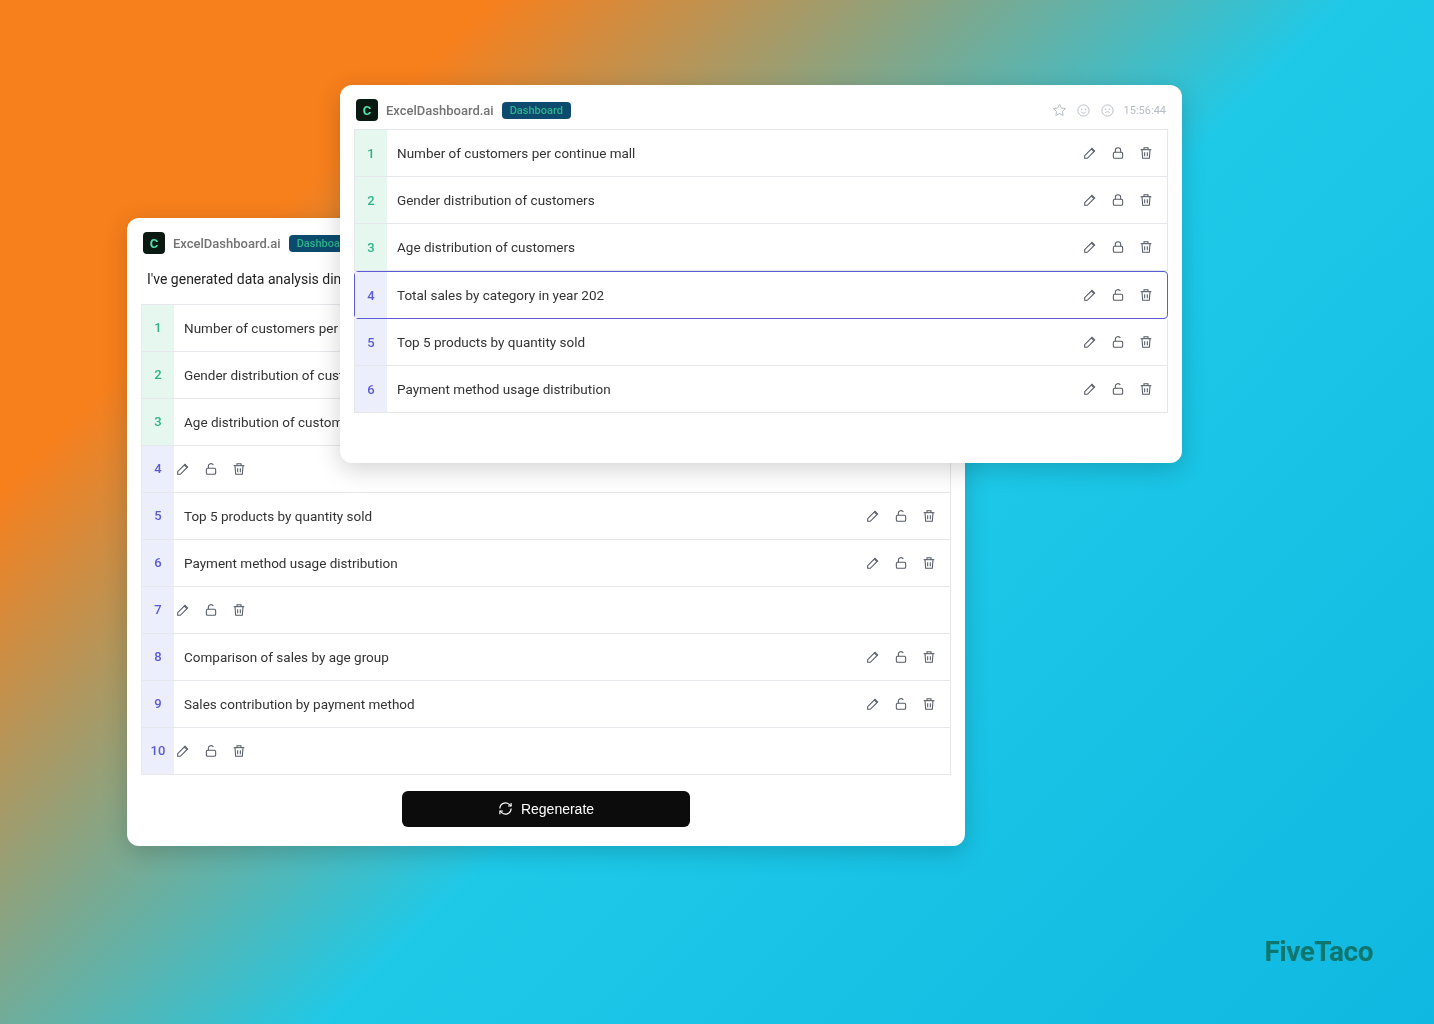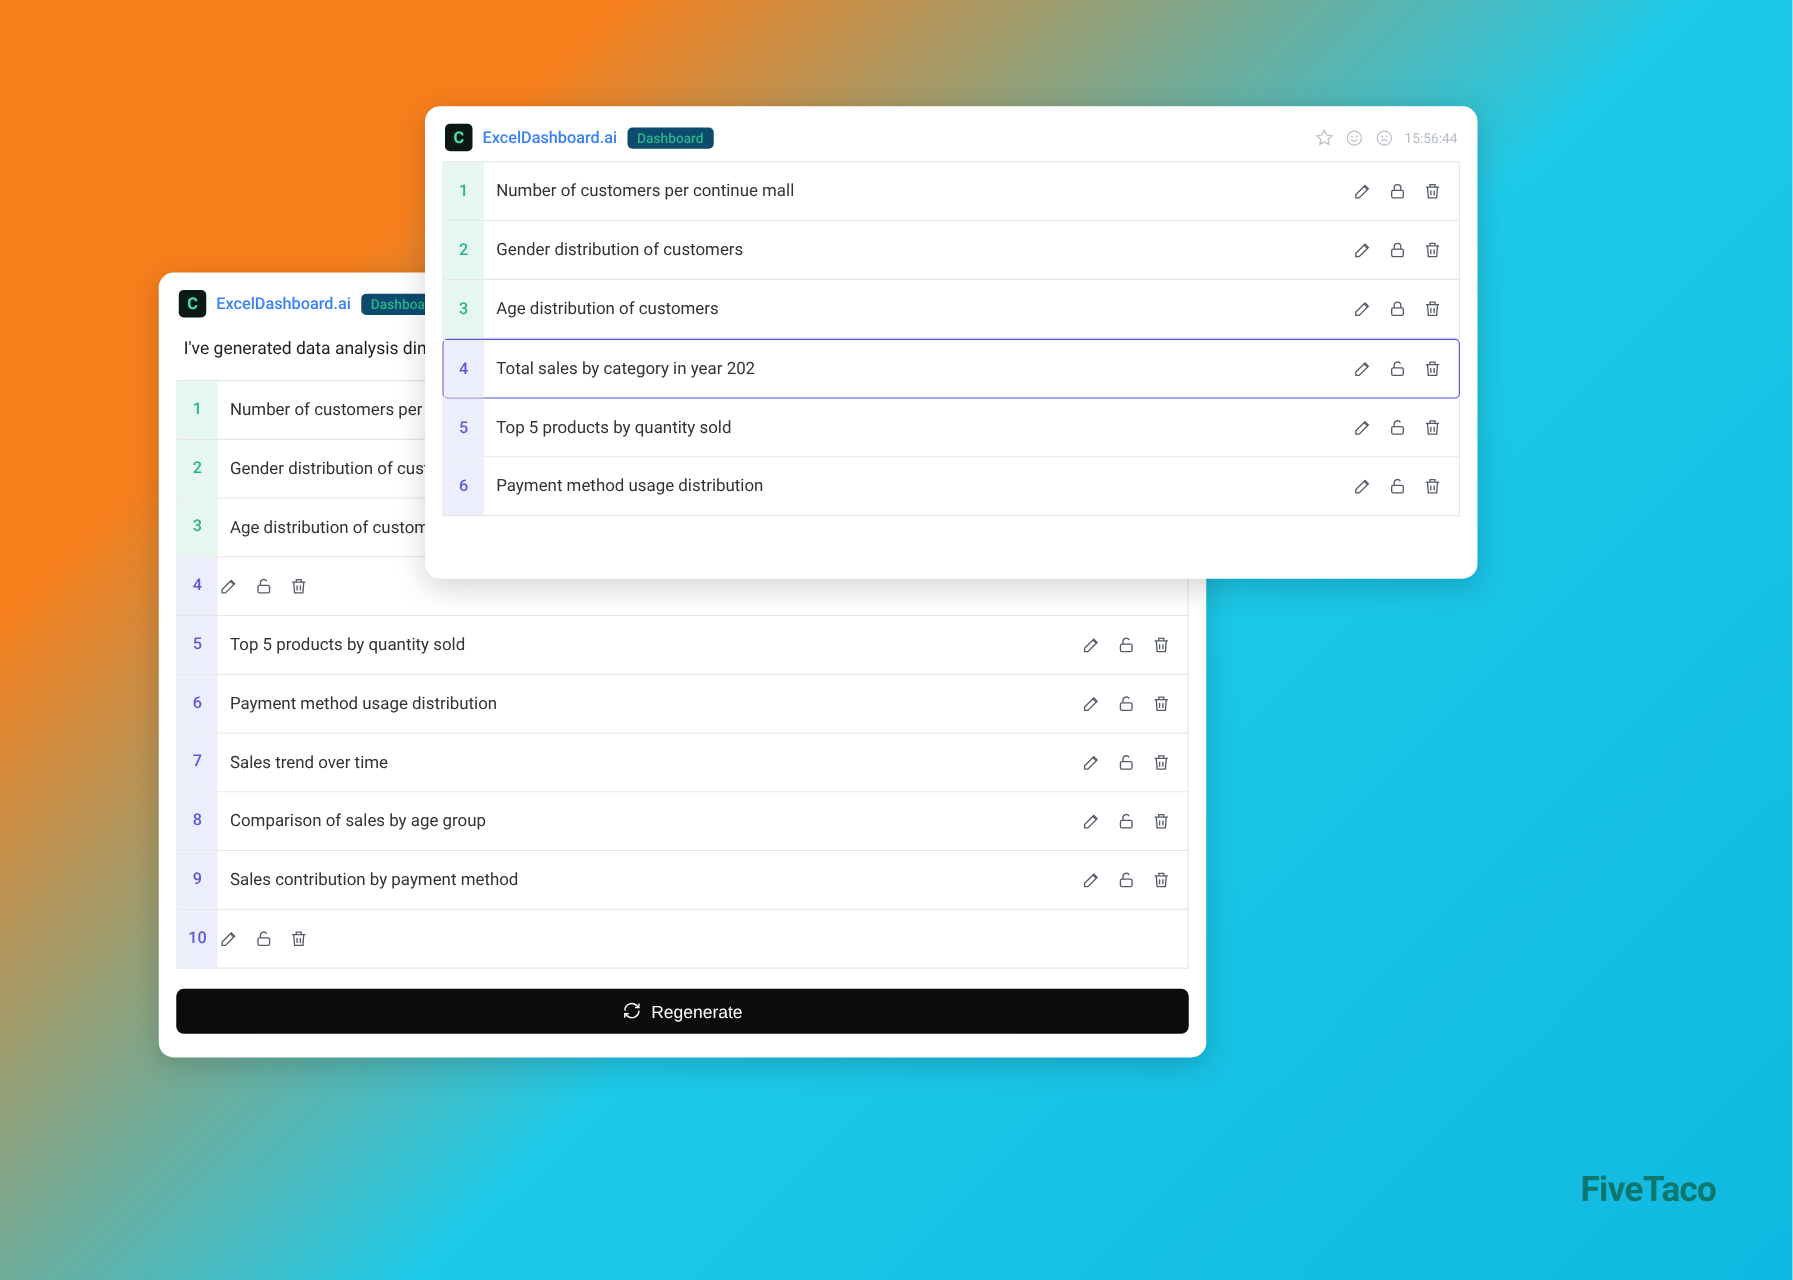--- a/index.html
+++ b/index.html
@@ -43,21 +43,21 @@
       background: #0a1a13;
       border-radius: 4px;
       display: flex;
       align-items: center;
       justify-content: center;
       color: #4de0b0;
       font-weight: 700;
       font-size: 13px;
     }
     .app-name {
-      color: #3b82f6;
+      color: #737373;
       font-size: 13px;
       font-weight: 500;
     }
     .badge {
       background: #0c4a6e;
       color: #2cb38a;
       font-size: 11px;
       padding: 2px 8px;
       border-radius: 4px;
       font-weight: 500;
@@ -134,21 +134,20 @@
       display: inline-flex;
       align-items: center;
       justify-content: center;
     }
     .action-icon svg { width: 16px; height: 16px; stroke: #555b66; stroke-width: 1.6; fill: none; }
     .btn-row {
       display: flex;
       justify-content: center;
       gap: 40px;
       margin-top: 16px;
-      flex-direction: column;
     }
     .btn {
       background: #0c0c0c;
       color: #fff;
       border: none;
       border-radius: 6px;
       padding: 10px 56px;
       font-size: 14px;
       display: inline-flex;
       align-items: center;
@@ -335,21 +334,20 @@
               <path d="M10 11v6"></path>
               <path d="M14 11v6"></path>
               <path d="M6 7l1 13h10l1-13"></path>
               <path d="M9 7V4h6v3"></path>
             </svg>
           </span>
         </div>
       </div>
       <div class="task-row">
         <div class="task-num num-purple">7</div>
-        <div class="task-text">Sales trend over time</div>
         <div class="task-actions">
           <span class="action-icon">
             <svg viewBox="0 0 24 24">
               <path d="M4 20h4L19 9l-4-4L4 16v4z"></path>
               <path d="M14 6l4 4"></path>
             </svg>
           </span>
           <span class="action-icon">
             <svg viewBox="0 0 24 24">
               <rect x="5" y="11" width="14" height="9" rx="2"></rect>

